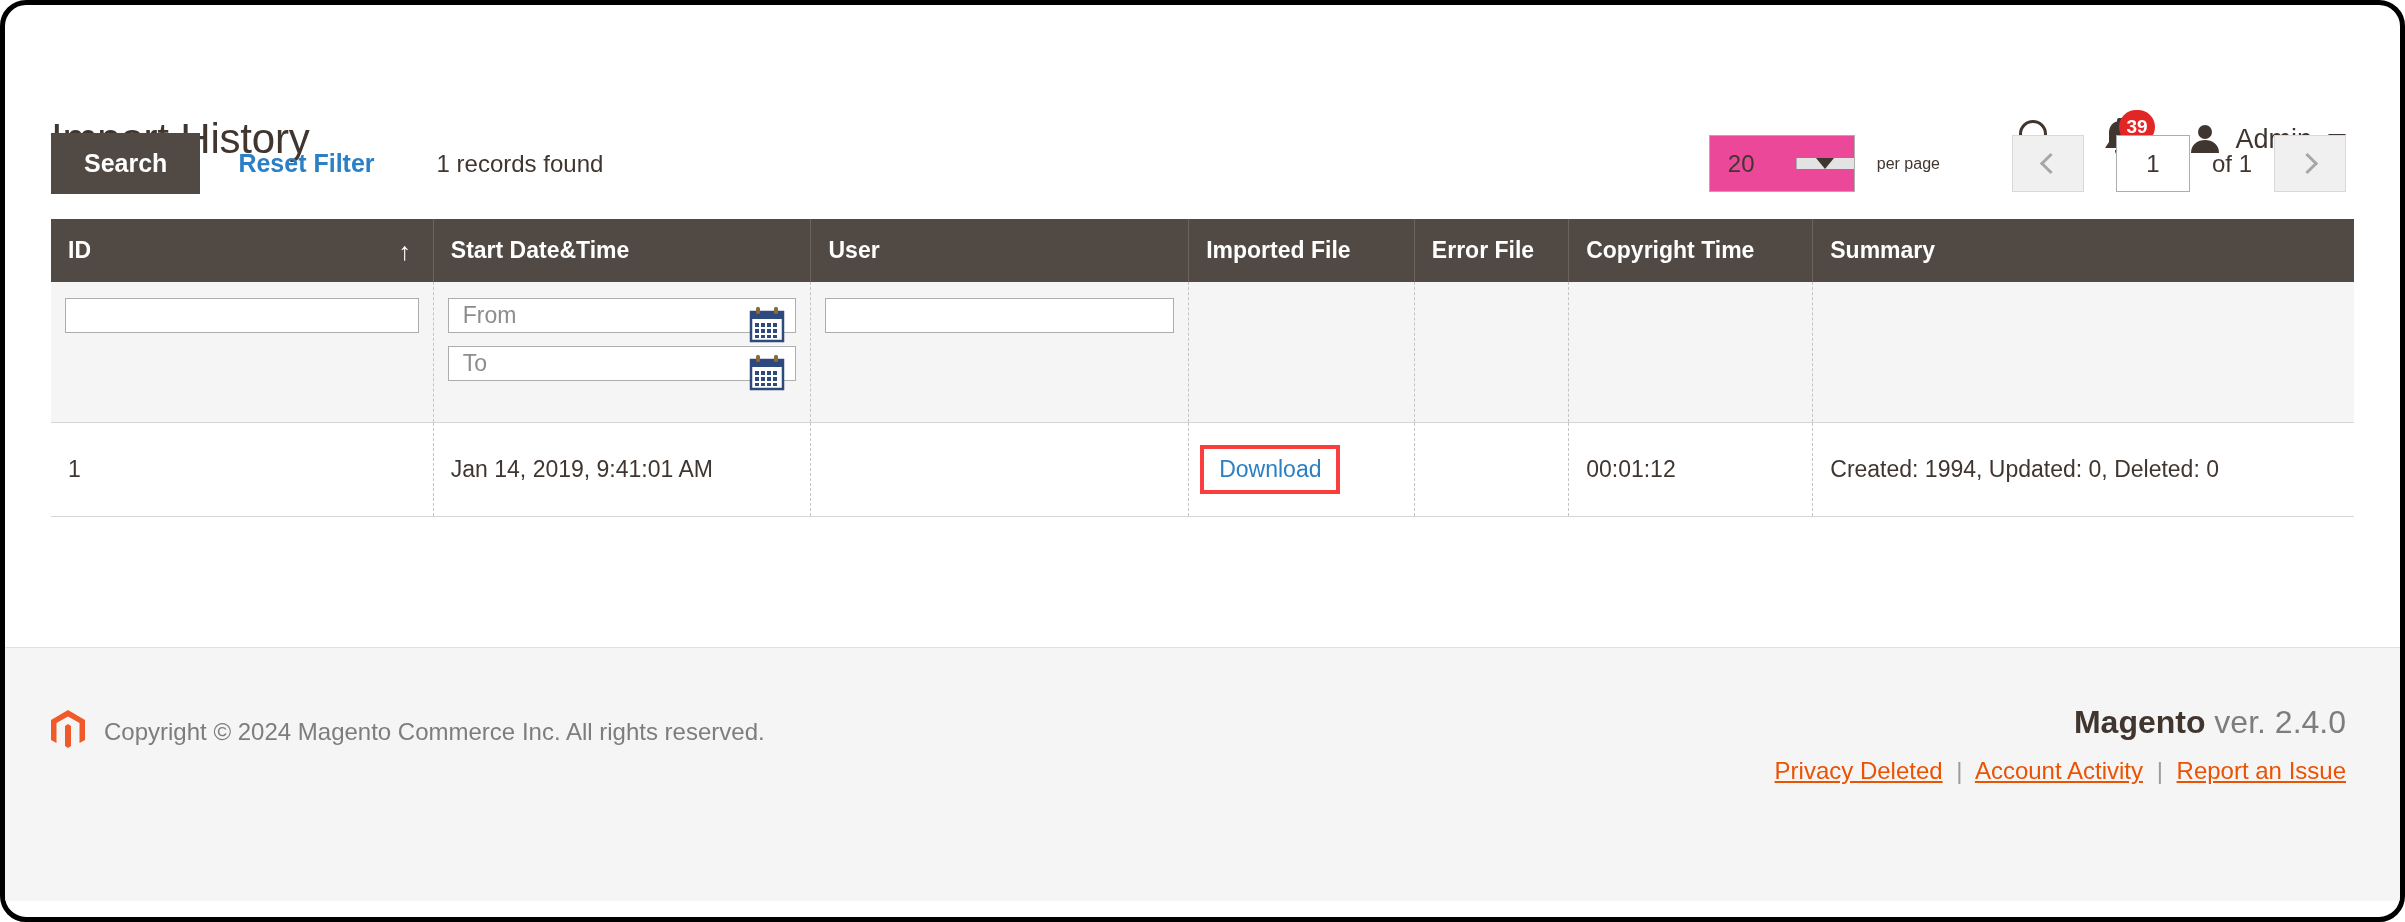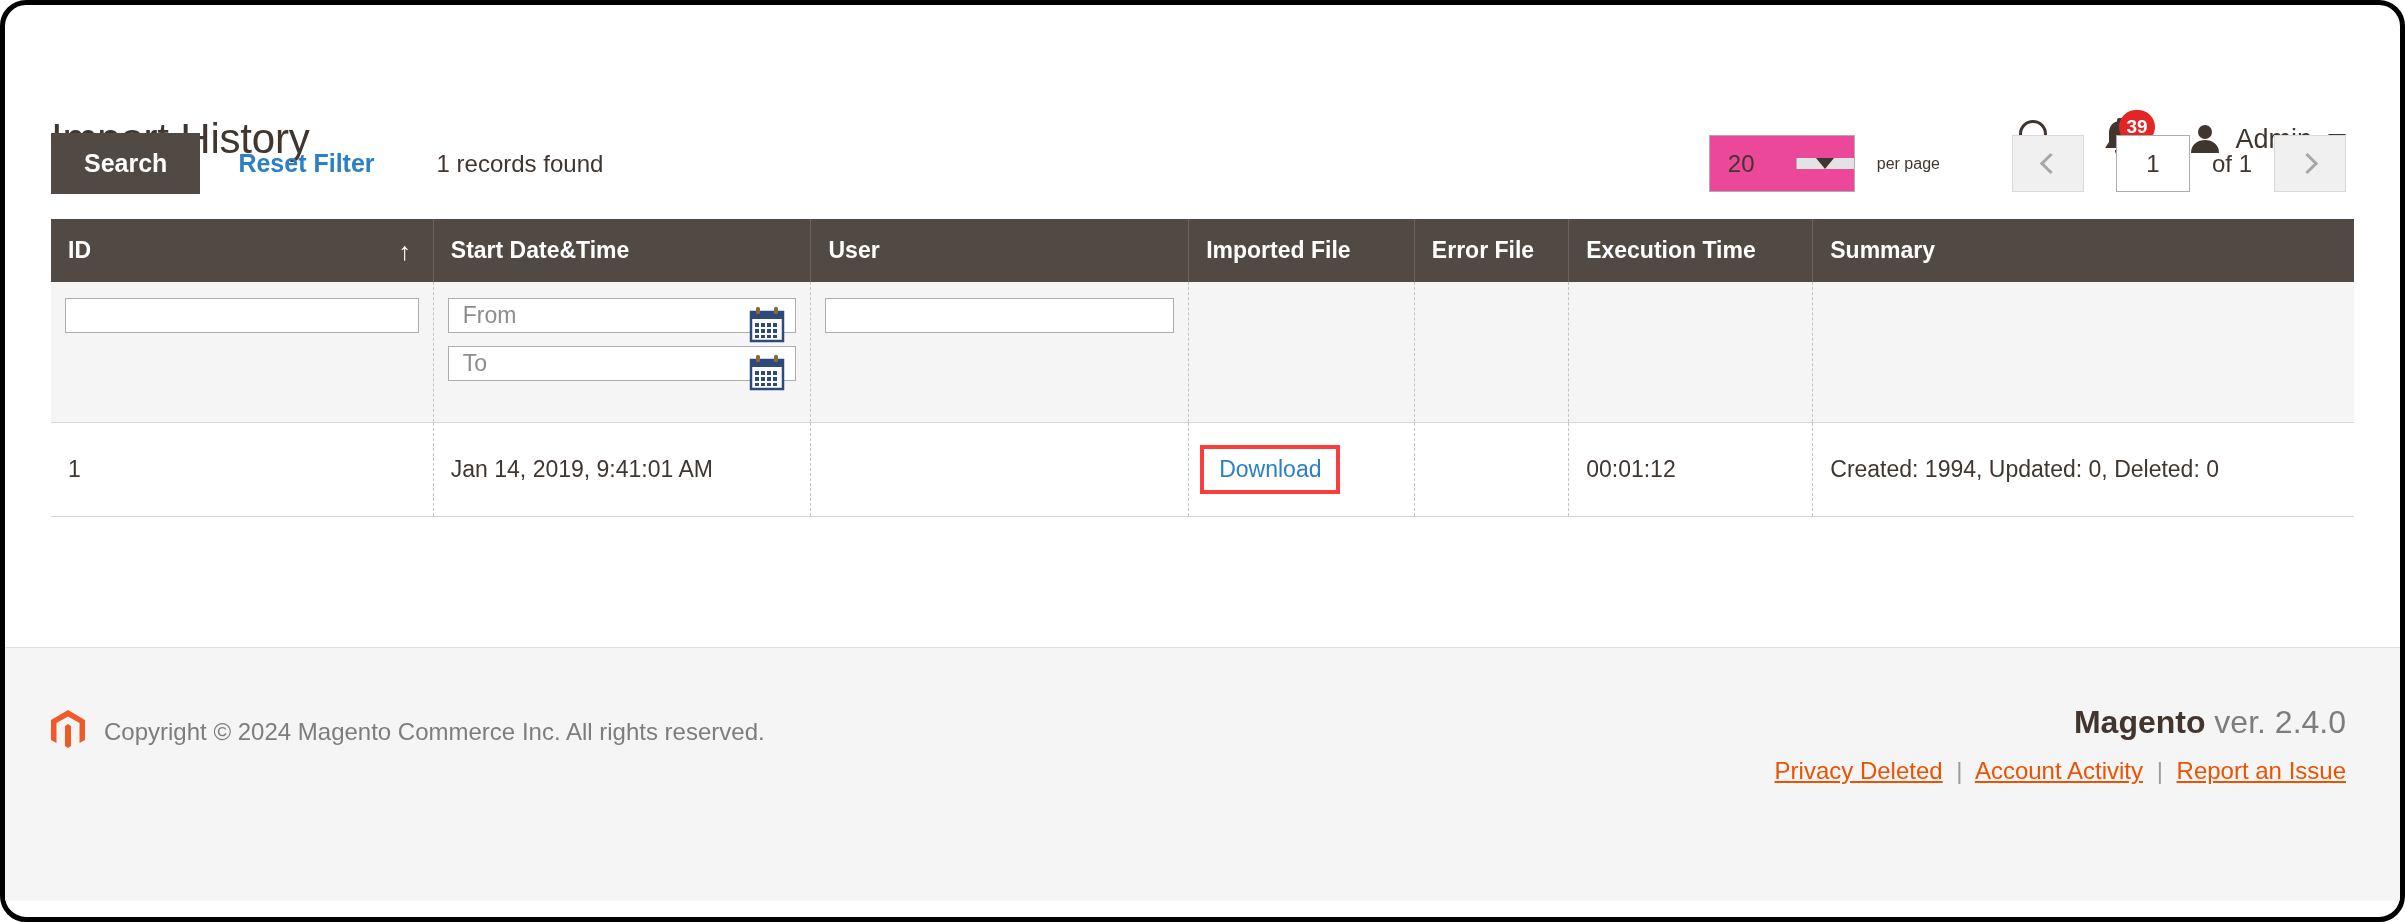--- a/index.html
+++ b/index.html
@@ -441,21 +441,21 @@
           <th>
             <span>User</span>
           </th>
           <th>
             <span>Imported File</span>
           </th>
           <th>
             <span>Error File</span>
           </th>
           <th>
-            <span>Execution Time</span>
+            <span>Copyright Time</span>
           </th>
           <th>
             <span>Summary</span>
           </th>
         </tr>
       </thead>
 
       <tbody>
 
         <tr class="filter-row">

